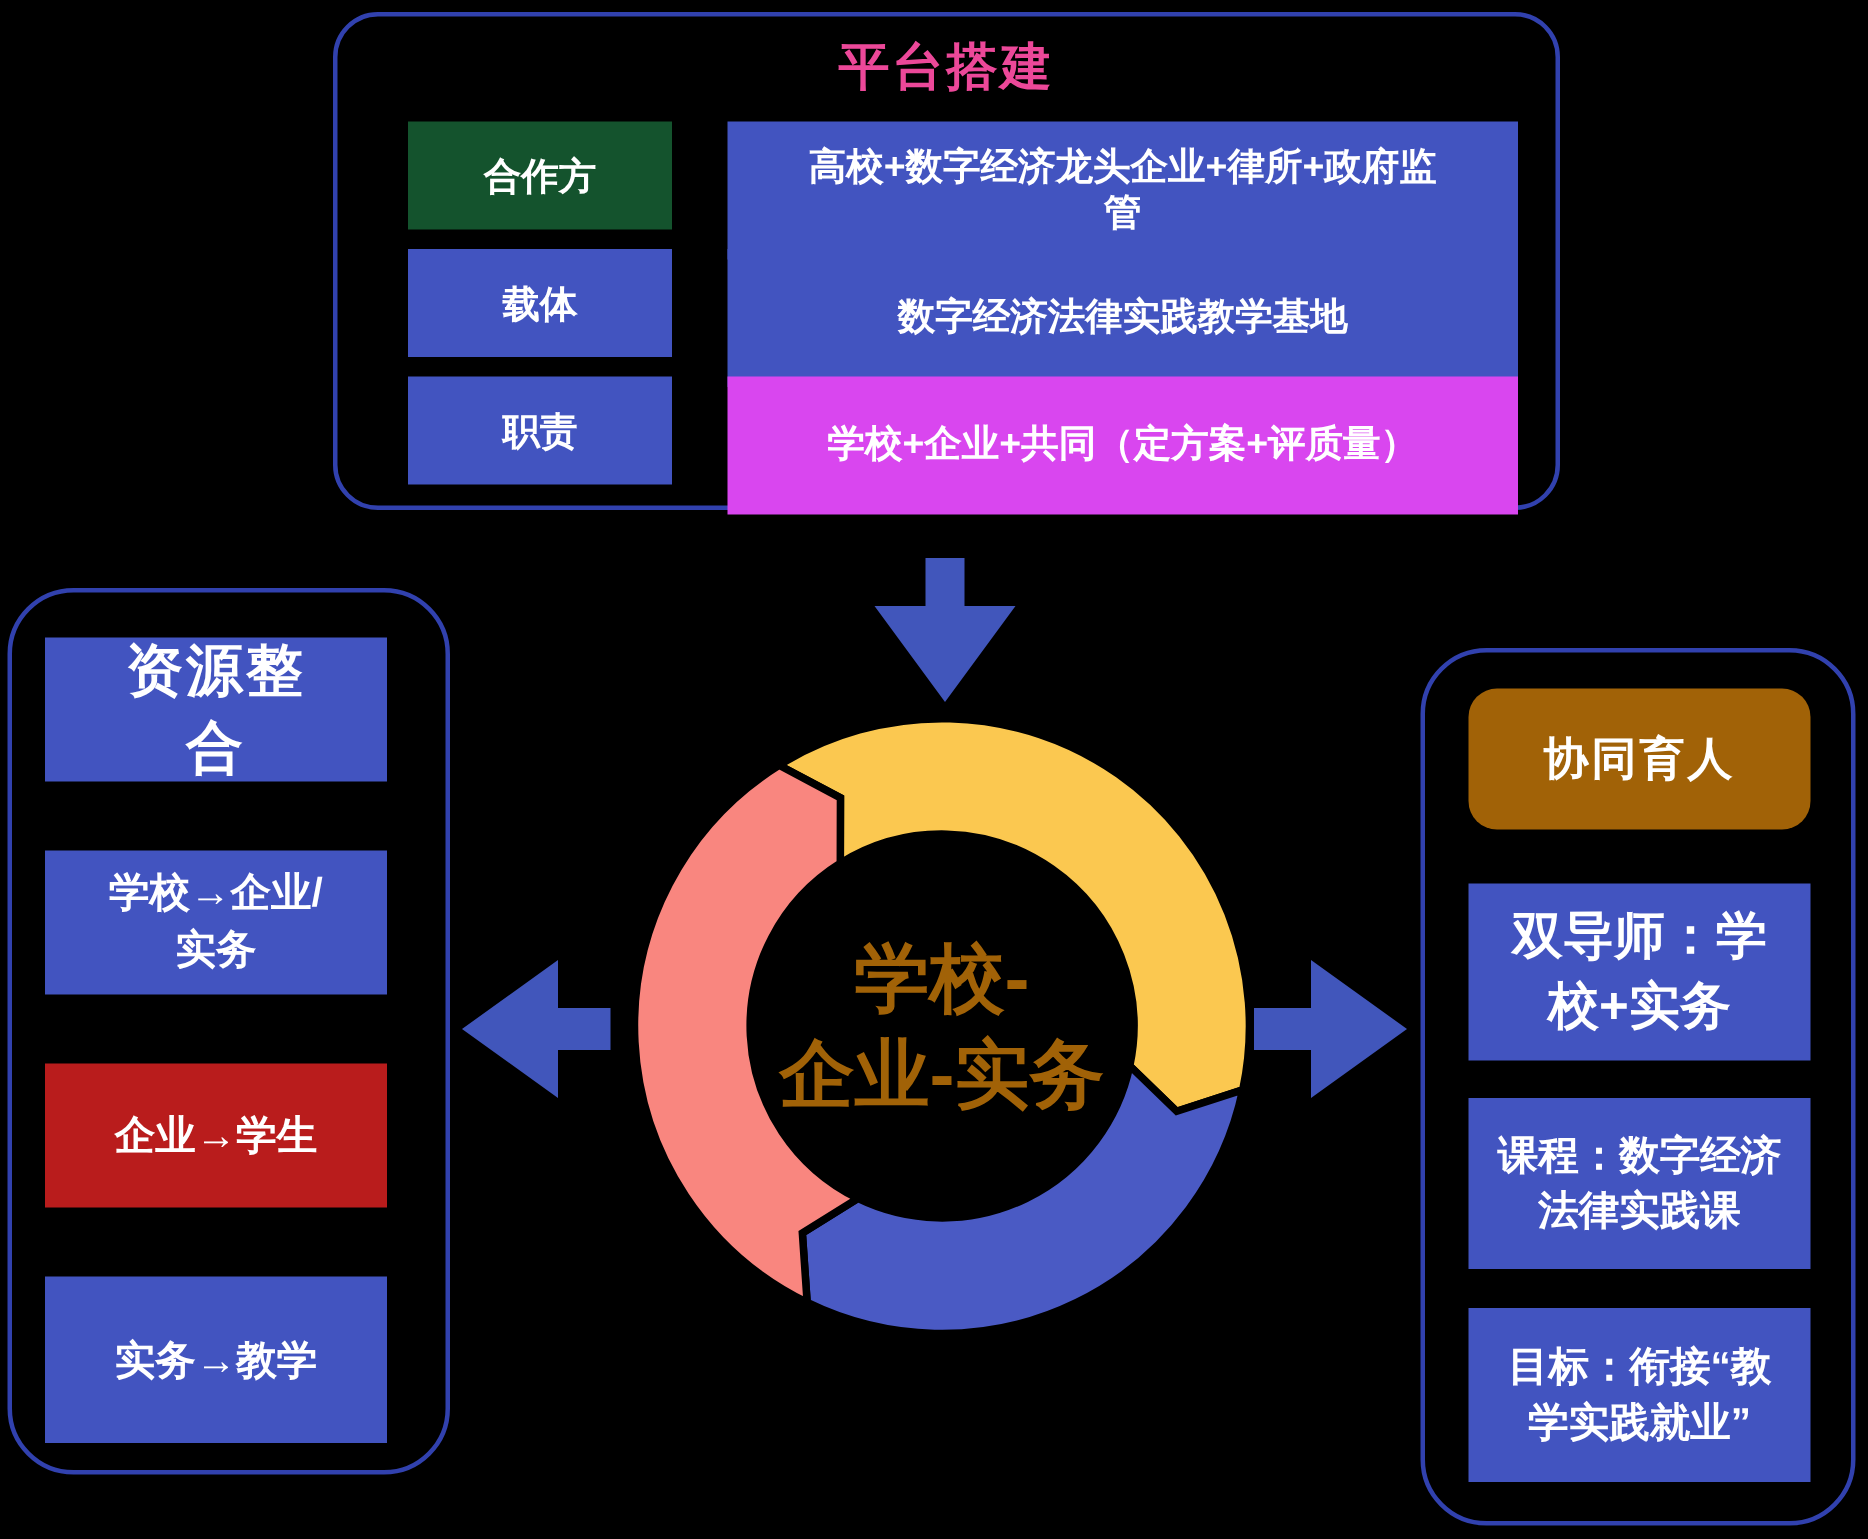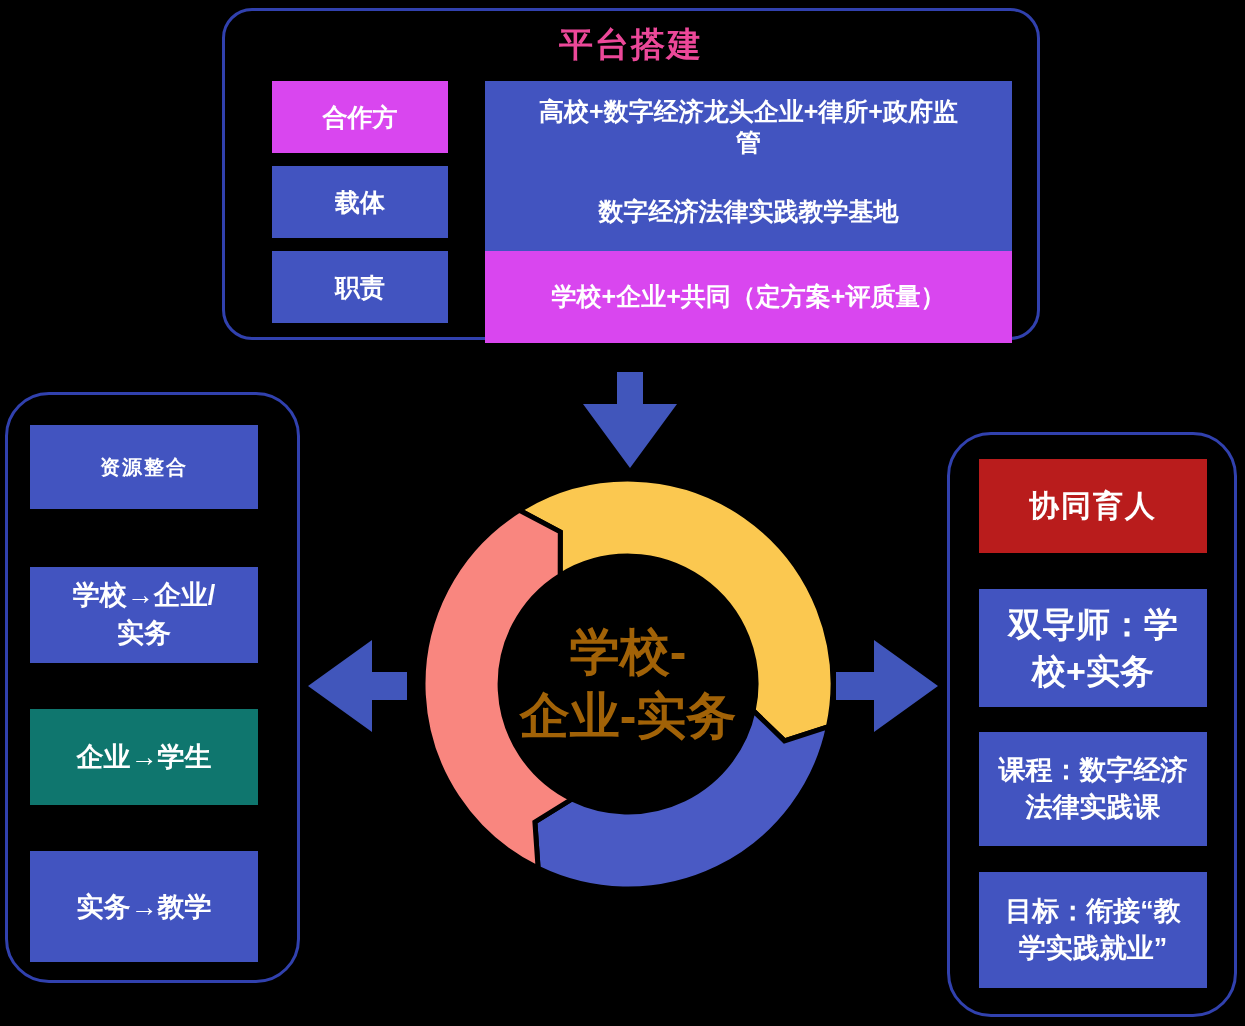--- a/index.html
+++ b/index.html
@@ -32,21 +32,21 @@
   
   .tb-label   { left:272px; width:176px; height:72px; font-size:25px; }
   .tb-content { left:485px; width:527px; height:92px; font-size:25px; line-height:1.25; }
   .row1 { top:81px; }
   .row2 { top:166px; }
   .row3 { top:251px; }
   .tb-content .wrapbox { display:inline-block; max-width:432px; }
 
   
   .lb { left:30px; width:228px; padding:0 36px; }
-  .lb1 { top:425px; height:84px; font-size:20px; letter-spacing:2px; }
+  .lb1 { top:425px; height:96px; font-size:38px; letter-spacing:2px; }
   .lb2 { top:567px; height:96px; font-size:27px; line-height:1.4; }
   .lb3 { top:709px; height:96px; font-size:27px; }
   .lb4 { top:851px; height:111px; font-size:27px; }
 
   
   .rb { left:979px; width:228px; padding:0 19px; }
   .rb1 { top:459px; height:94px;  font-size:30px; letter-spacing:2px; }
   .rb2 { top:589px; height:118px; font-size:34px; line-height:1.38; }
   .rb3 { top:732px; height:114px; font-size:27px; line-height:1.38; }
   .rb4 { top:872px; height:116px; font-size:27px; line-height:1.38; }
@@ -75,36 +75,36 @@
   </svg>
 
   <div class="center-label">
     <div>学校-</div>
     <div>企业-实务</div>
   </div>
 
   <div class="outline top-panel"></div>
   <div class="panel-title">平台搭建</div>
 
-  <div class="bluebox tb-label row1" style="background-color: #d946ef;">合作方</div>
+  <div class="bluebox tb-label row1" style="background-color: #14532d;">合作方</div>
   <div class="bluebox tb-content row1" style="background-color: rgb(66, 84, 192);">
     <span class="wrapbox">高校+数字经济龙头企业+律所+政府监管</span>
   </div>
 
   <div class="bluebox tb-label row2" style="background-color: rgb(66, 84, 192);">载体</div>
   <div class="bluebox tb-content row2" style="background-color: rgb(66, 84, 192);">数字经济法律实践教学基地</div>
 
   <div class="bluebox tb-label row3" style="background-color: rgb(66, 84, 192);">职责</div>
   <div class="bluebox tb-content row3" style="background-color: #d946ef;">学校+企业+共同（定方案+评质量）</div>
 
   <div class="outline left-panel"></div>
   <div class="bluebox lb lb1" style="background-color: rgb(66, 84, 192);">资源整合</div>
   <div class="bluebox lb lb2" style="background-color: rgb(66, 84, 192);">学校→企业/实务</div>
-  <div class="bluebox lb lb3" style="background-color: #0f766e;">企业→学生</div>
+  <div class="bluebox lb lb3" style="background-color: #b91c1c;">企业→学生</div>
   <div class="bluebox lb lb4" style="background-color: rgb(66, 84, 192);">实务→教学</div>
 
   <div class="outline right-panel"></div>
-  <div class="bluebox rb rb1" style="background-color: #b91c1c;">协同育人</div>
+  <div class="bluebox rb rb1" style="background-color: #a16207; border-radius: 19px;">协同育人</div>
   <div class="bluebox rb rb2" style="background-color: rgb(66, 84, 192);">双导师：学校+实务</div>
   <div class="bluebox rb rb3" style="background-color: rgb(66, 84, 192);">课程：数字经济法律实践课</div>
   <div class="bluebox rb rb4" style="background-color: rgb(66, 84, 192);">目标：衔接“教学实践就业”</div>
 
 </div>
 
 </body></html>

